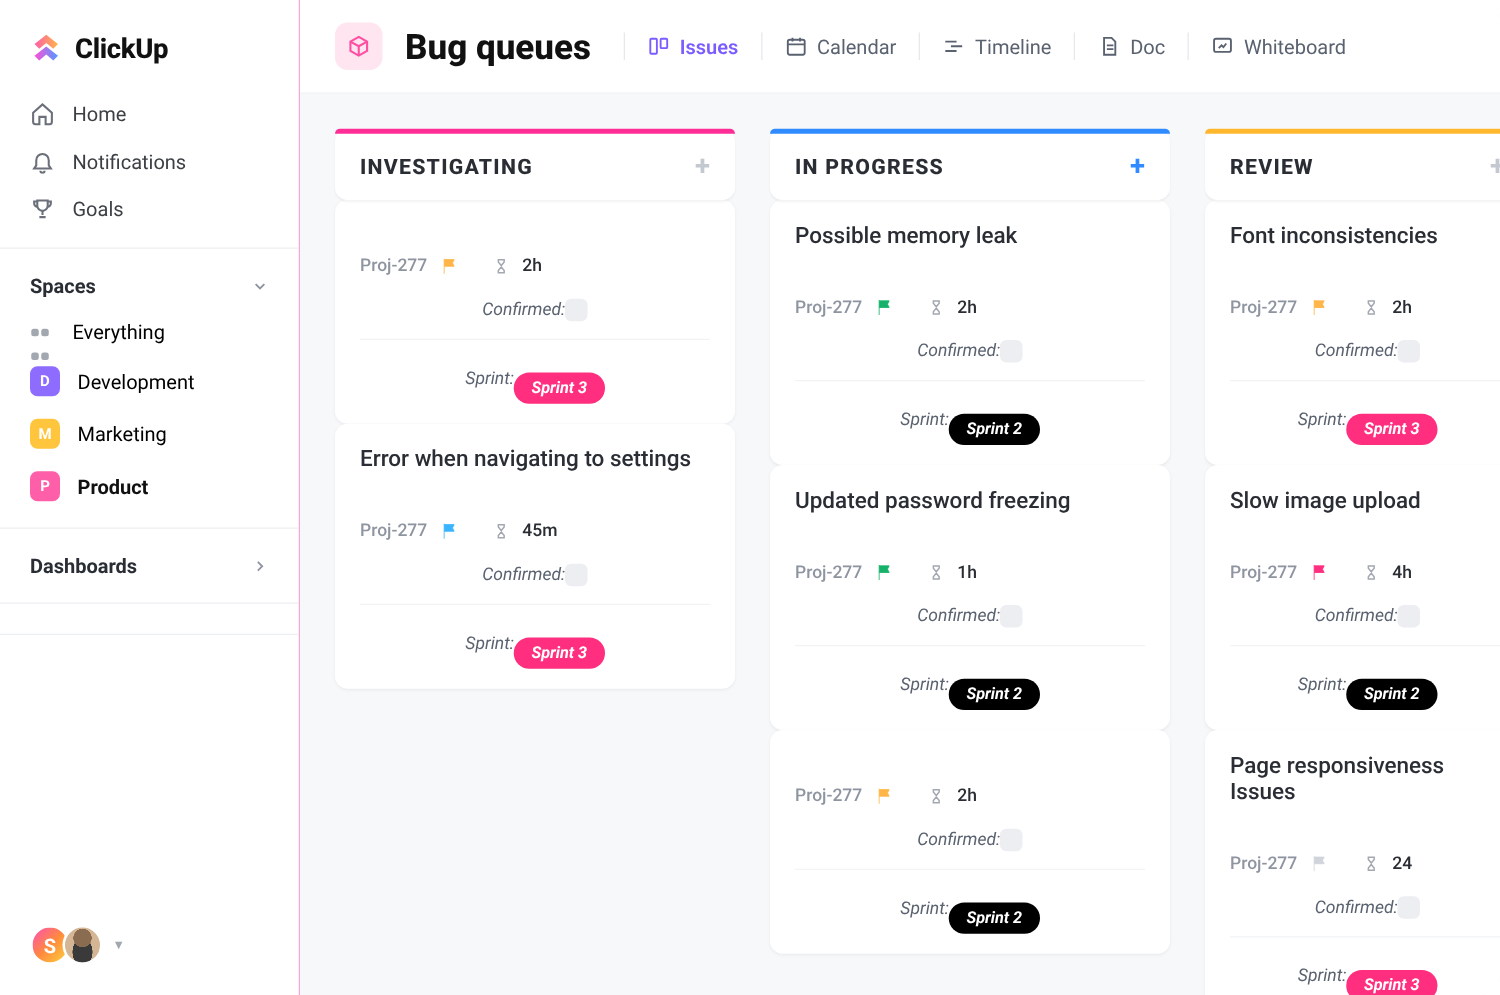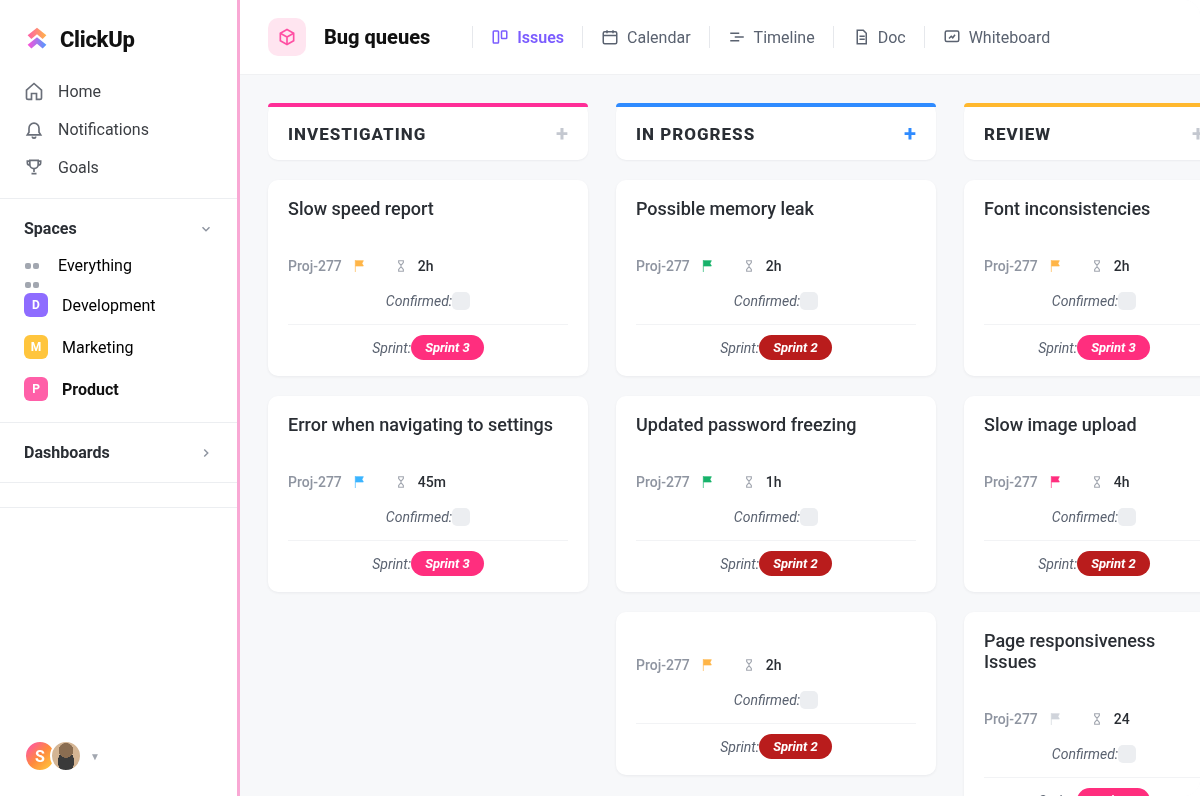--- a/index.html
+++ b/index.html
@@ -1,20 +1,20 @@
 <!DOCTYPE html>
 <html><head>
 <meta charset="utf-8">
 <style>
 * { box-sizing: border-box; margin: 0; padding: 0; }
 body { font-family: -apple-system, BlinkMacSystemFont, "Segoe UI", Roboto, sans-serif; background: #fff; width: 1200px; height: 796px; overflow: hidden; border-radius: 16px; }
 .app { display: flex; height: 100%; }
 
 
-.sidebar { width: 240px; background: #fff; border-right: 3px solid #f9a8d4; display: flex; flex-direction: column; position: relative; }
+.sidebar { width: 240px; background: #fff; border-right: 1px solid #f9a8d4; display: flex; flex-direction: column; position: relative; }
 .logo-row { display:flex; align-items:center; gap:8px; padding: 24px 22px 18px; }
 .logo-mark { width:30px; height:30px; }
 .logo-text { font-size: 22px; font-weight: 800; color:#111; letter-spacing:-0.3px; }
 
 .nav { padding: 0 14px; }
 .nav-item { display:flex; align-items:center; gap:14px; padding:9px 10px; border-radius:6px; color:#3c3f44; font-size:16px; cursor:pointer; }
 .nav-item .icon { width:20px; height:20px; color:#6a6f79; flex:0 0 20px; }
 .sep { height:1px; background:#eceef1; margin:12px 0; }
 
 .section-hdr { display:flex; align-items:center; justify-content:space-between; padding:8px 24px; font-weight:700; color:#2a2e34; font-size:16px; cursor:pointer; }
@@ -29,52 +29,52 @@
 .avatars { position:absolute; bottom:24px; left:24px; display:flex; align-items:center; gap:4px; }
 .avatar { width:32px; height:32px; border-radius:50%; border:2px solid #fff; }
 .avatar.s { background: linear-gradient(135deg,#ff4db8,#ff8a3d,#ffd23d); display:flex; align-items:center; justify-content:center; color:#fff; font-weight:700; }
 .avatar.p { background:#d4b594; margin-left:-10px; background-image: radial-gradient(circle at 50% 30%, #8a6d51 30%, transparent 31%), radial-gradient(ellipse at 50% 70%, #3a3a3a 40%, transparent 41%); }
 .avatars .caret { color:#a2a7b0; font-size:10px; margin-left:4px; }
 
 
 .main { flex:1; background:#f7f8fa; display:flex; flex-direction:column; overflow:hidden; }
 .topbar { background:#fff; padding:18px 28px; display:flex; align-items:center; gap:18px; border-bottom:1px solid #f0f1f3; }
 .title-pill { width:38px; height:38px; border-radius:10px; background:#ffe5f0; display:flex; align-items:center; justify-content:center; color:#ff4fa3; }
-.page-title { font-size:20px; font-weight:800; color:#111; margin-right:24px; }
+.page-title { font-size:28px; font-weight:800; color:#111; margin-right:8px; }
 .vbar { width:1px; height:22px; background:#e6e8ec; }
 .view-tab { display:flex; align-items:center; gap:8px; font-size:16px; color:#5a6270; cursor:pointer; }
 .view-tab.active { color:#7b5cff; font-weight:600; }
 .view-tab .icon { width:18px; height:18px; }
 
 
 .board { flex:1; overflow:hidden; padding:28px 0 28px 28px; display:flex; gap:28px; }
-.col { width:320px; flex:0 0 320px; display:flex; flex-direction:column; gap:20px; }
+.col { width:320px; flex:0 0 320px; display:flex; flex-direction:column; }
 .col:last-child { width:260px; flex:0 0 260px; }
 .col-hdr { background:#fff; border-radius:10px; padding:18px 20px 14px; display:flex; align-items:center; justify-content:space-between; position:relative; box-shadow:0 1px 2px rgba(20,20,40,0.05); }
 .col-hdr::before { content:""; position:absolute; top:0; left:0; right:0; height:4px; border-radius:10px 10px 0 0; }
 .col[data-accent="pink"]   .col-hdr::before { background:#ff2e97; }
 .col[data-accent="blue"]   .col-hdr::before { background:#2f8bff; }
 .col[data-accent="yellow"] .col-hdr::before { background:#ffb82e; }
 .col-title { font-weight:800; letter-spacing:1px; font-size:17px; color:#2a2e34; }
 .col-add { font-size:22px; font-weight:700; color:#c4c8d0; cursor:pointer; }
 .col[data-accent="blue"] .col-add { color:#2f8bff; }
 
 .card { background:#fff; border-radius:10px; padding:18px 20px 16px; box-shadow:0 1px 3px rgba(20,20,40,0.06); display:flex; flex-direction:column; gap:12px; cursor:pointer; }
 .card-title { font-size:18px; color:#2a2e34; font-weight:500; }
 .meta-row { display:flex; align-items:center; gap:10px; font-size:14px; color:#8e94a0;margin-top:27px; }
 .projid { font-weight:500; }
 .flag { width:16px; height:16px; }
 .hourglass { width:14px; height:14px; color:#a2a7b0; }
 .time { color:#2a2e34; font-weight:500; }
 .field-row { display:flex; align-items:center; justify-content:center; font-size:14px; color:#5a6270; padding-top:6px;font-style:italic; }
 .field-row + .field-row { border-top:1px solid #f2f3f5; margin-top:2px; padding-top:10px; }
 .checkbox { width:18px; height:18px; border-radius:5px; background:#eceef1; }
-.sprint-pill { padding:5px 14px; border-radius:999px; font-size:13px; font-weight:700; color:#fff; }
+.sprint-pill { padding:5px 14px; border-radius:999px; font-size:13px; font-weight:700; color:#fff;margin-top:16px; }
 .sprint-pill.pink   { background:#ff2e7e; }
-.sprint-pill.orange { background:#b91c1c; }
+.sprint-pill.orange { background:#000000; }
 
 svg { display:block; }
 </style>
 </head>
 <body>
 
 <div class="app">
 
   <aside class="sidebar">
 
@@ -227,21 +227,20 @@
       </div>
     </div>
 
     <div class="board" id="board">
         <div class="col" data-accent="pink">
           <div class="col-hdr">
             <span class="col-title">INVESTIGATING</span>
                    <span class="col-add">+</span>
           </div>
           <div class="card">
-      <div class="card-title">Slow speed report</div>
       <div class="meta-row">
         <span class="projid">Proj-277</span>
         <svg class="flag" viewBox="0 0 24 24">
                 <path d="M5 3v18M5 4h12l-2 4 2 4H5" fill="#ffb547" stroke="#ffb547" stroke-width="1"></path>
               </svg>
         <span style="width:6px"></span>
         <svg class="hourglass" viewBox="0 0 24 24" fill="none" stroke="currentColor" stroke-width="2">
                 <path d="M7 3h10M7 21h10M8 3v3l4 5 4-5V3M8 21v-3l4-5 4 5v3"></path>
               </svg>
         <span class="time">2h</span>

